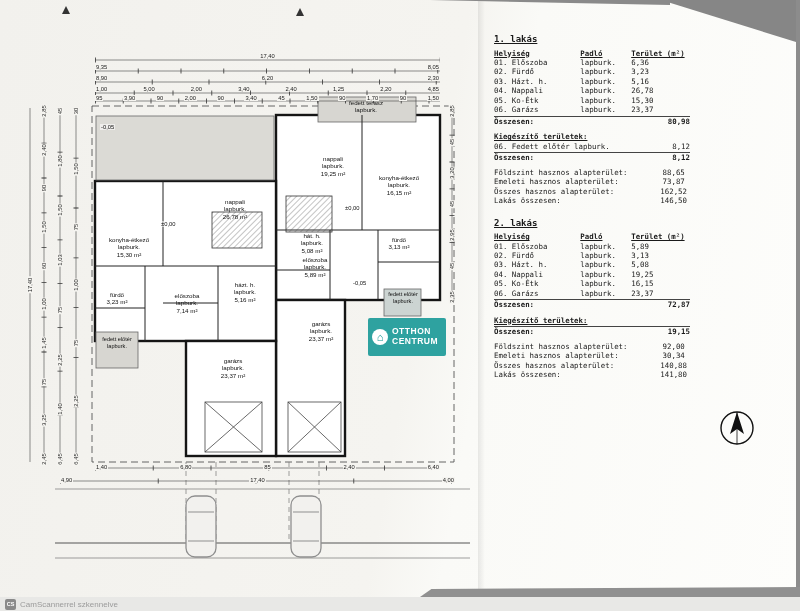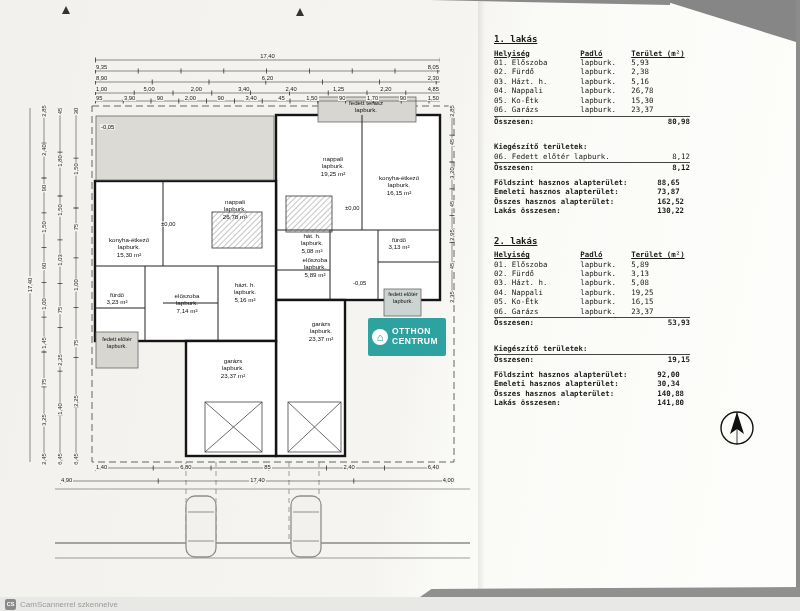--- a/index.html
+++ b/index.html
@@ -36,37 +36,37 @@
   .elev{position:absolute;font-size:5.8px;color:#111;background:rgba(255,255,255,0.55);padding:0 1px}
 
   
   .stamp{position:absolute;left:368px;top:318px;width:78px;height:38px;background:rgba(18,150,148,0.88);
     color:#fff;display:flex;align-items:center;gap:4px;padding:3px 4px;border-radius:2px}
   .stamp-logo{min-width:16px;height:16px;background:#fff;color:#129694;border-radius:50%;font-size:11px;
     display:flex;align-items:center;justify-content:center}
   .stamp-text{font-size:8.5px;font-weight:bold;letter-spacing:.5px;line-height:1.15}
 
   
-  .panel{position:absolute;left:494px;top:34px;width:196px;display:flex;flex-direction:column;gap:20px}
+  .panel{position:absolute;left:494px;top:34px;width:196px;display:flex;flex-direction:column;gap:12px}
   .apt{font-family:"DejaVu Sans Mono","Liberation Mono",monospace;font-size:7.4px;line-height:1.28;color:#1a1a1a}
   .apt-title{font-size:9px;font-weight:bold;text-decoration:underline;margin:0 0 3px}
   .apt table{width:100%;border-collapse:collapse}
   .apt td,.apt th{padding:0;vertical-align:top}
   .apt th{text-align:left;text-decoration:underline;font-weight:bold}
   .main th:nth-child(1){width:44%}
   .main th:nth-child(2){width:26%}
   .main th:nth-child(3){width:30%}
   .main td:nth-child(3),.main th:nth-child(3){text-align:left}
   .extras td:nth-child(1){width:76%}
   .extras td:nth-child(2){text-align:right}
   .summary{margin-top:5px}
-  .summary td{font-weight:bold}
-  .summary td:nth-child(2){text-align:left}
+  .summary td{font-weight:normal}
+  .summary td:nth-child(2){text-align:center}
   .total{display:flex;justify-content:space-between;font-weight:bold;border-top:1px solid #444;margin:1px 0 4px}
-  .subtitle{font-weight:bold;margin-top:16px}
+  .subtitle{font-weight:bold;text-decoration:underline;margin-top:6px}
 </style>
 </head>
 <body>
 
 <div class="paper">
 
   <svg class="linework" width="800" height="597" viewBox="0 0 800 597">
     <defs>
       <pattern id="hatch" width="4" height="4" patternUnits="userSpaceOnUse" patternTransform="rotate(45)">
         <line x1="0" y1="0" x2="0" y2="4" stroke="#555" stroke-width="0.7"></line>
@@ -375,26 +375,26 @@
           <tr>
             <th>Helyiség</th>
             <th>Padló</th>
             <th>Terület (m²)</th>
           </tr>
         </thead>
         <tbody>
             <tr>
               <td>01. Előszoba</td>
               <td>lapburk.</td>
-              <td>5,93</td>
+              <td>6,36</td>
             </tr>
             <tr>
               <td>02. Fürdő</td>
               <td>lapburk.</td>
-              <td>2,38</td>
+              <td>3,23</td>
             </tr>
             <tr>
               <td>03. Házt. h.</td>
               <td>lapburk.</td>
               <td>5,16</td>
             </tr>
             <tr>
               <td>04. Nappali</td>
               <td>lapburk.</td>
               <td>26,78</td>
@@ -437,21 +437,21 @@
             <tr>
               <td>Emeleti hasznos alapterület:</td>
               <td>73,87</td>
             </tr>
             <tr>
               <td>Összes hasznos alapterület:</td>
               <td>162,52</td>
             </tr>
             <tr>
               <td>Lakás összesen:</td>
-              <td>130,22</td>
+              <td>146,50</td>
             </tr>
           </tbody>
       </table>
     </section>
 
     <section class="apt">
       <h3 class="apt-title">2. lakás</h3>
       <table class="main">
         <thead>
           <tr>
@@ -488,21 +488,21 @@
             </tr>
             <tr>
               <td>06. Garázs</td>
               <td>lapburk.</td>
               <td>23,37</td>
             </tr>
           </tbody>
       </table>
       <div class="total">
         <span>Összesen:</span>
-        <span>53,93</span>
+        <span>72,87</span>
       </div>
       <div class="subtitle">Kiegészítő területek:</div>
       <div class="total">
         <span>Összesen:</span>
         <span>19,15</span>
       </div>
       <table class="summary">
         <tbody>
             <tr>
               <td>Földszint hasznos alapterület:</td>

